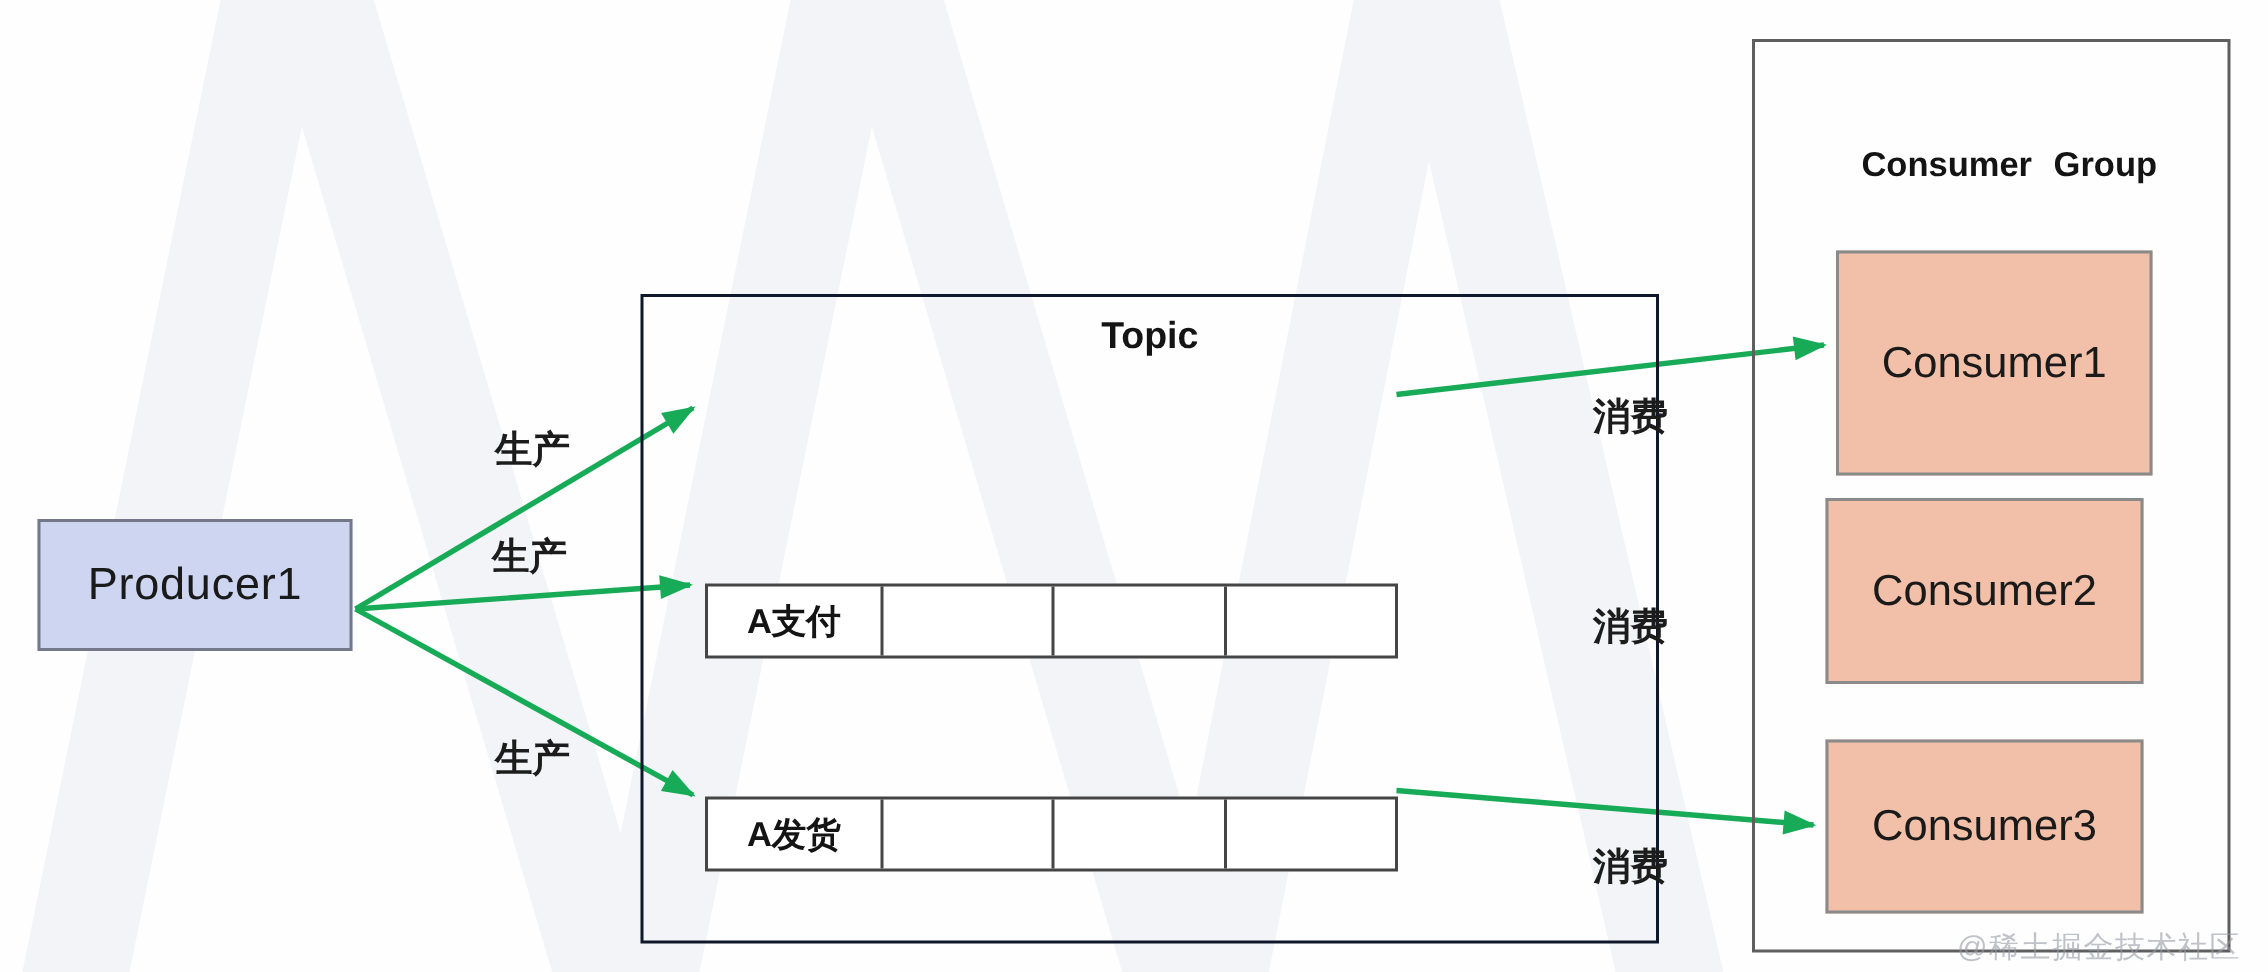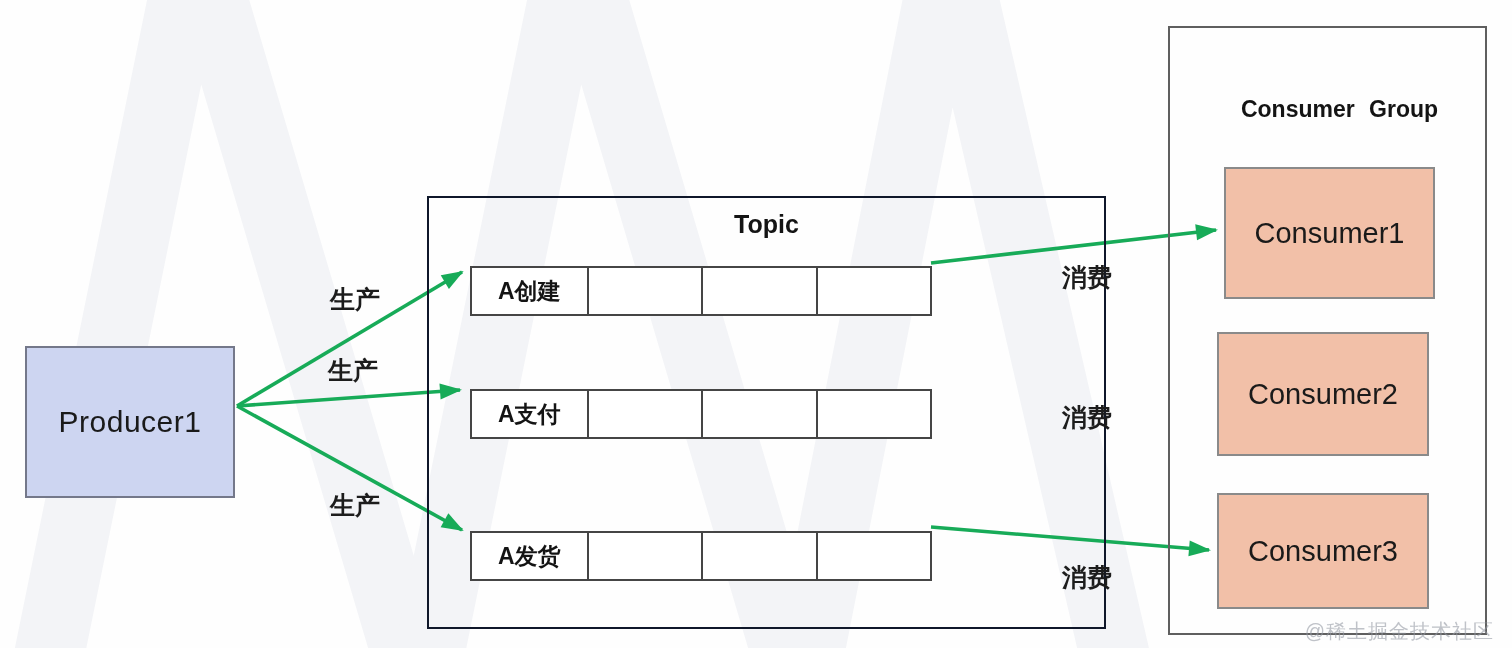--- a/index.html
+++ b/index.html
@@ -23,21 +23,21 @@
   .node {
     position: absolute;
     display: flex;
     align-items: center;
     justify-content: center;
     color: #1a1a1a;
   }
 
   .producer {
     left: 25px; top: 346px;
-    width: 210px; height: 152px;
+    width: 210px; height: 88px;
     background: #cdd5f1;
     border: 2px solid #74788a;
     font-size: 30px;
     font-weight: 500;
     letter-spacing: 0.5px;
   }
 
   .topic-box {
     position: absolute;
     left: 427px; top: 172px;
@@ -92,21 +92,21 @@
     word-spacing: 8px;
     color: #141414;
     padding-left: 24px;
   }
   .consumer {
     background: #f2c0a8;
     border: 2px solid #8a8a8a;
     font-size: 29px;
     font-weight: 500;
   }
-  .consumer1 { left: 54px; top: 139px; width: 211px; height: 132px; }
+  .consumer1 { left: 54px; top: 139px; width: 211px; height: 150px; }
   .consumer2 { left: 47px; top: 304px; width: 212px; height: 124px; }
   .consumer3 { left: 47px; top: 465px; width: 212px; height: 116px; }
 
   .edge-label {
     position: absolute;
     font-size: 25px;
     font-weight: 600;
     color: #1c1c1c;
     white-space: nowrap;
   }
@@ -143,28 +143,20 @@
     <line x1="931" y1="527" x2="1209" y2="550" stroke="#17ab58" stroke-width="3.6" marker-end="url(#ah)"></line>
   </svg>
 
   <div class="node producer">
     <span>Producer1</span>
   </div>
 
   <div class="topic-box">
     <div class="topic-title">Topic</div>
 
-    <div class="partition" style="top:68px">
-      <div class="cell">
-        <span class="plabel">A创建</span>
-      </div>
-      <div class="cell"></div>
-      <div class="cell"></div>
-      <div class="cell"></div>
-    </div>
 
     <div class="partition" style="top:191px">
       <div class="cell">
         <span class="plabel">A支付</span>
       </div>
       <div class="cell"></div>
       <div class="cell"></div>
       <div class="cell"></div>
     </div>
 

